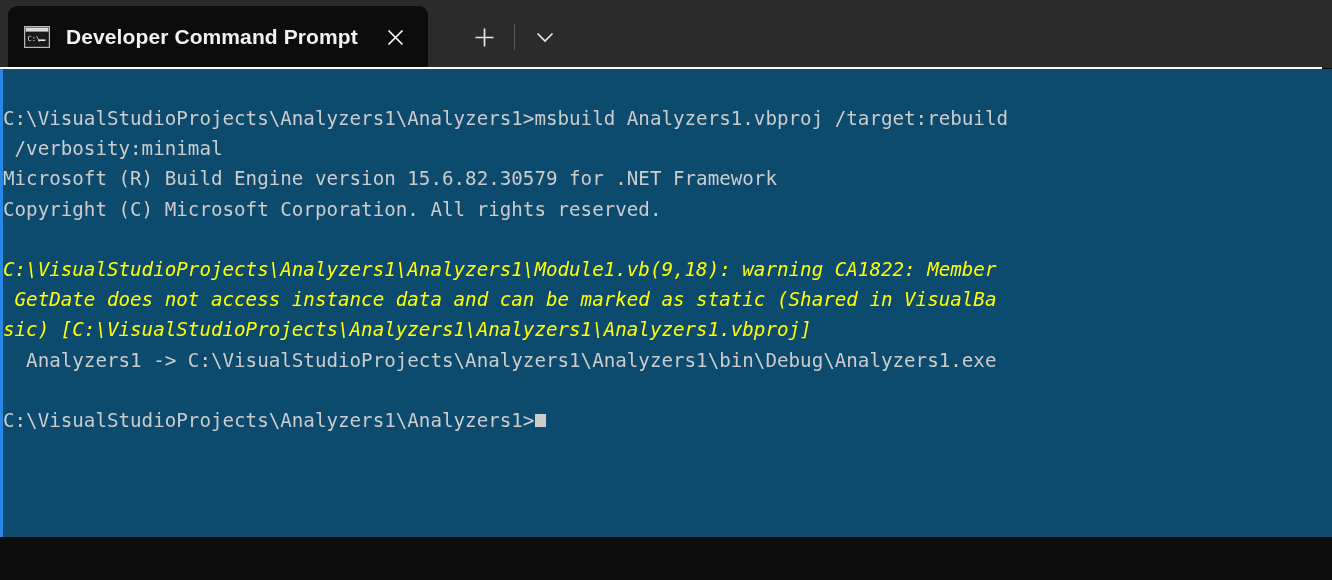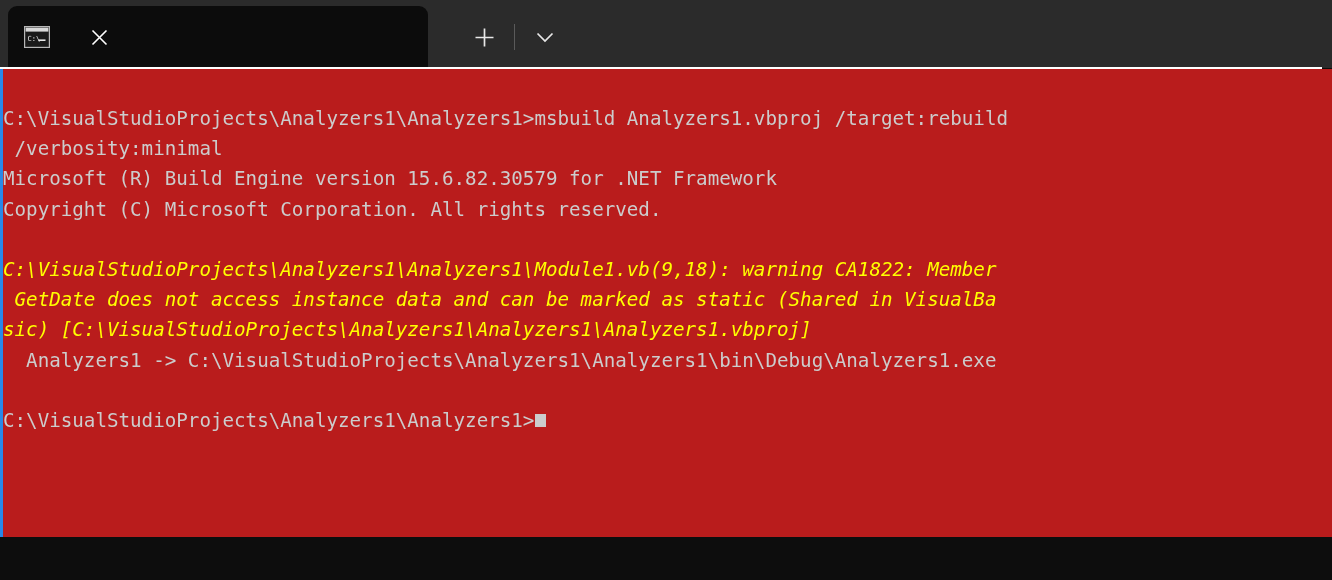--- a/index.html
+++ b/index.html
@@ -112,21 +112,21 @@
     height: 2px;
     background: #ffffff;
   }
 
   .pane {
     position: absolute;
     left: 0;
     top: 69px;
     width: 1332px;
     height: 468px;
-    background: #b91c1c;
+    background: #0c4a6e;
     overflow: hidden;
   }
 
   .pane-edge-left {
     position: absolute;
     left: 0;
     top: 69px;
     width: 3px;
     height: 468px;
     background: #2888e8;
@@ -172,20 +172,21 @@
 
     <div class="tab">
       <span class="tab-icon">
         <svg width="26" height="22" viewBox="0 0 26 22">
           <rect x="0.5" y="0.5" width="25" height="21" fill="#1a1a1a" stroke="#b8b8b8" stroke-width="1.4"></rect>
           <rect x="1.6" y="1.6" width="22.8" height="4" fill="#d8d8d8"></rect>
           <text x="3.5" y="14.6" font-family="DejaVu Sans Mono, monospace" font-size="7" fill="#e6e6e6">C:\</text>
           <rect x="14.5" y="13.4" width="7" height="1.6" fill="#e6e6e6"></rect>
         </svg>
       </span>
+      <span class="tab-title">Developer Command Prompt</span>
       <span class="tab-close">
         <svg width="19" height="19" viewBox="0 0 19 19">
           <path d="M2.5 2.5 L16.5 16.5 M16.5 2.5 L2.5 16.5" stroke="#ffffff" stroke-width="1.6" fill="none"></path>
         </svg>
       </span>
     </div>
 
     <div class="newtab">
       <svg width="21" height="21" viewBox="0 0 21 21">
         <path d="M10.5 1.5 L10.5 19.5 M1.5 10.5 L19.5 10.5" stroke="#e8e8e8" stroke-width="1.7" fill="none"></path>

